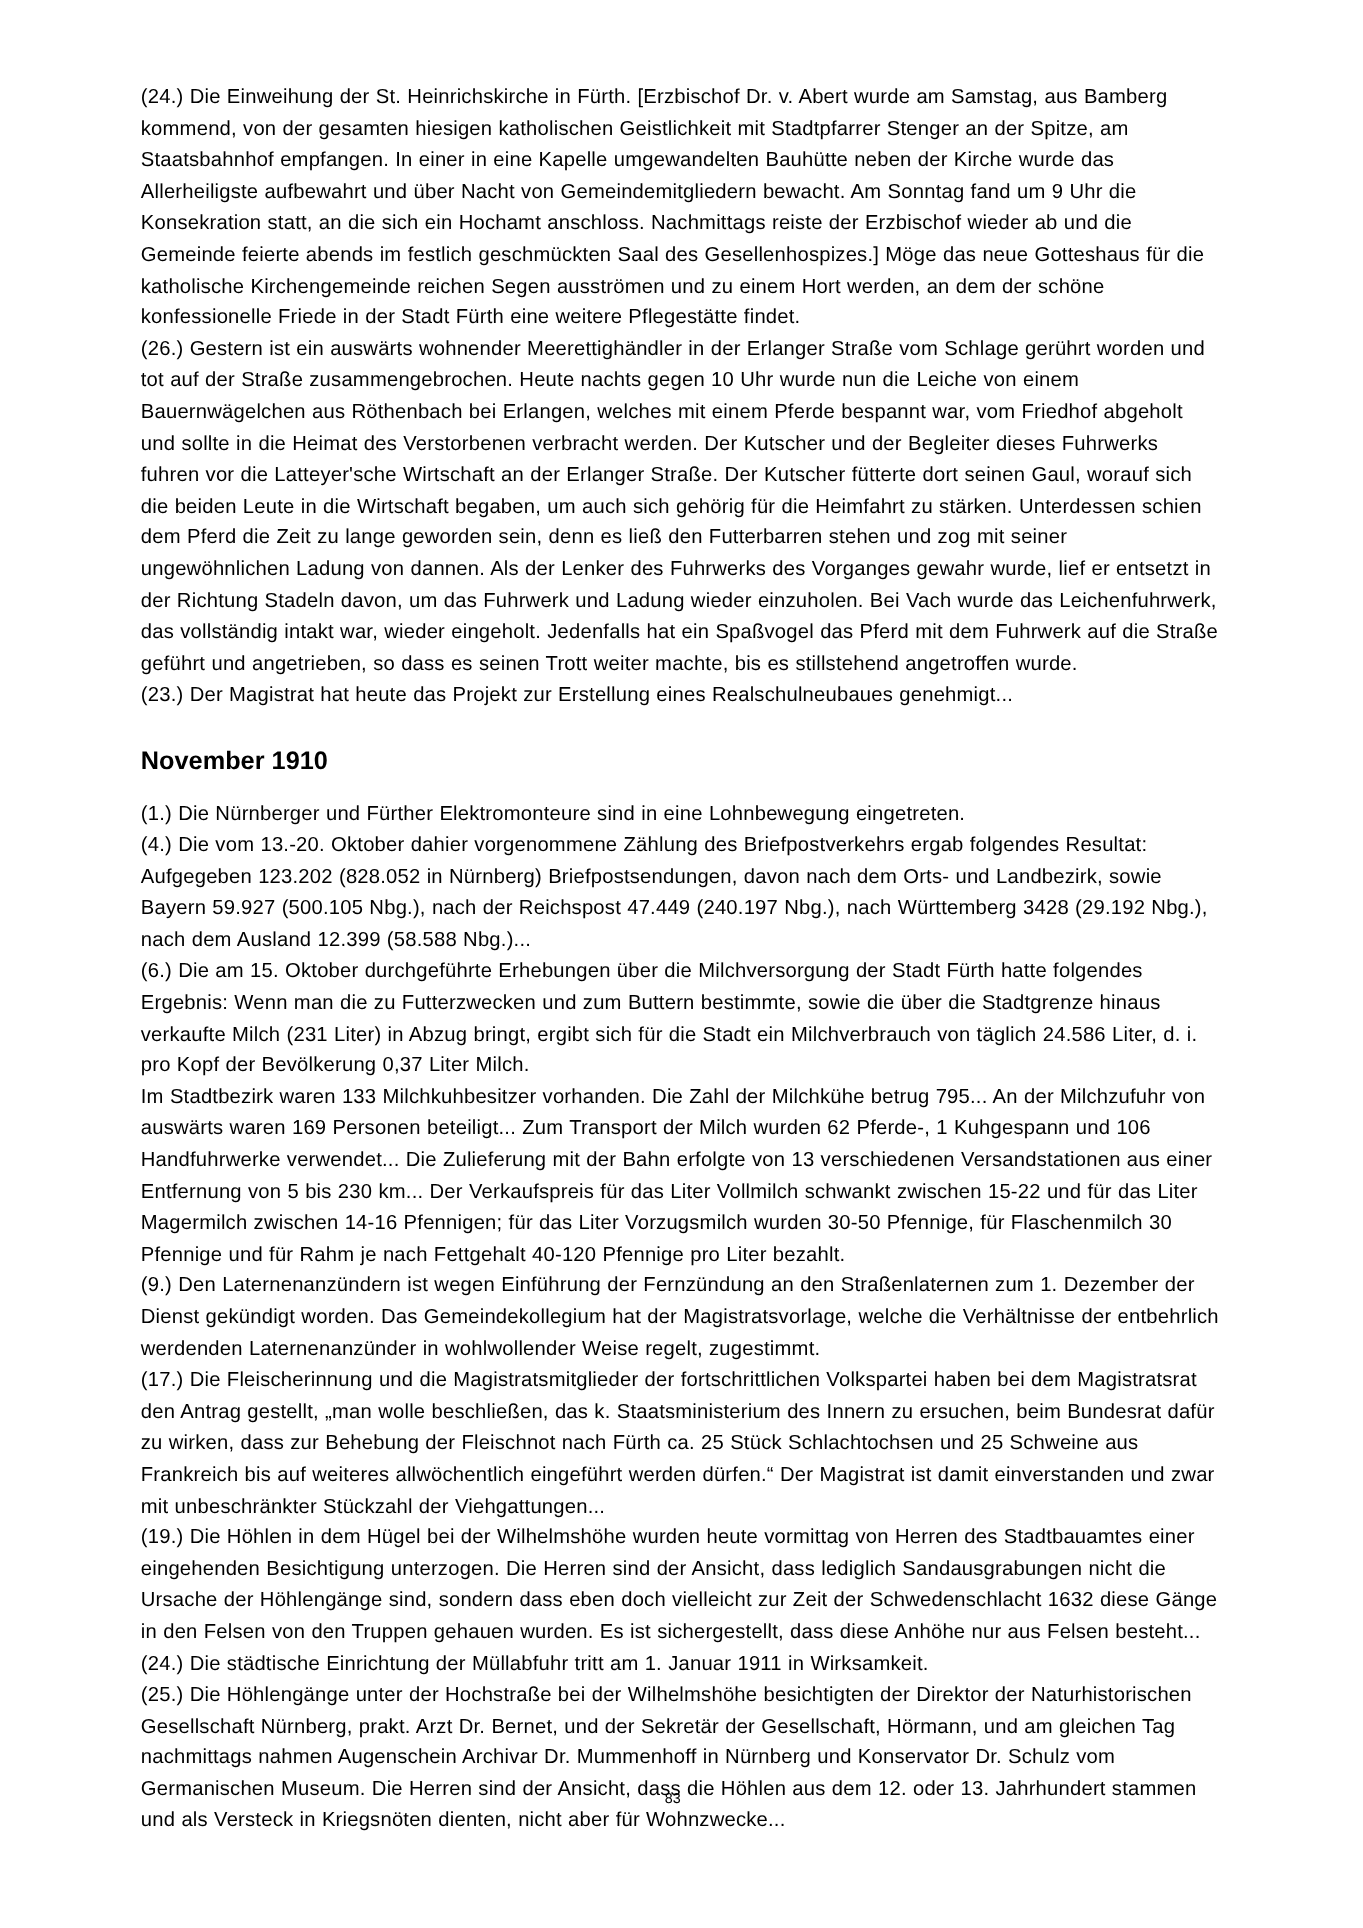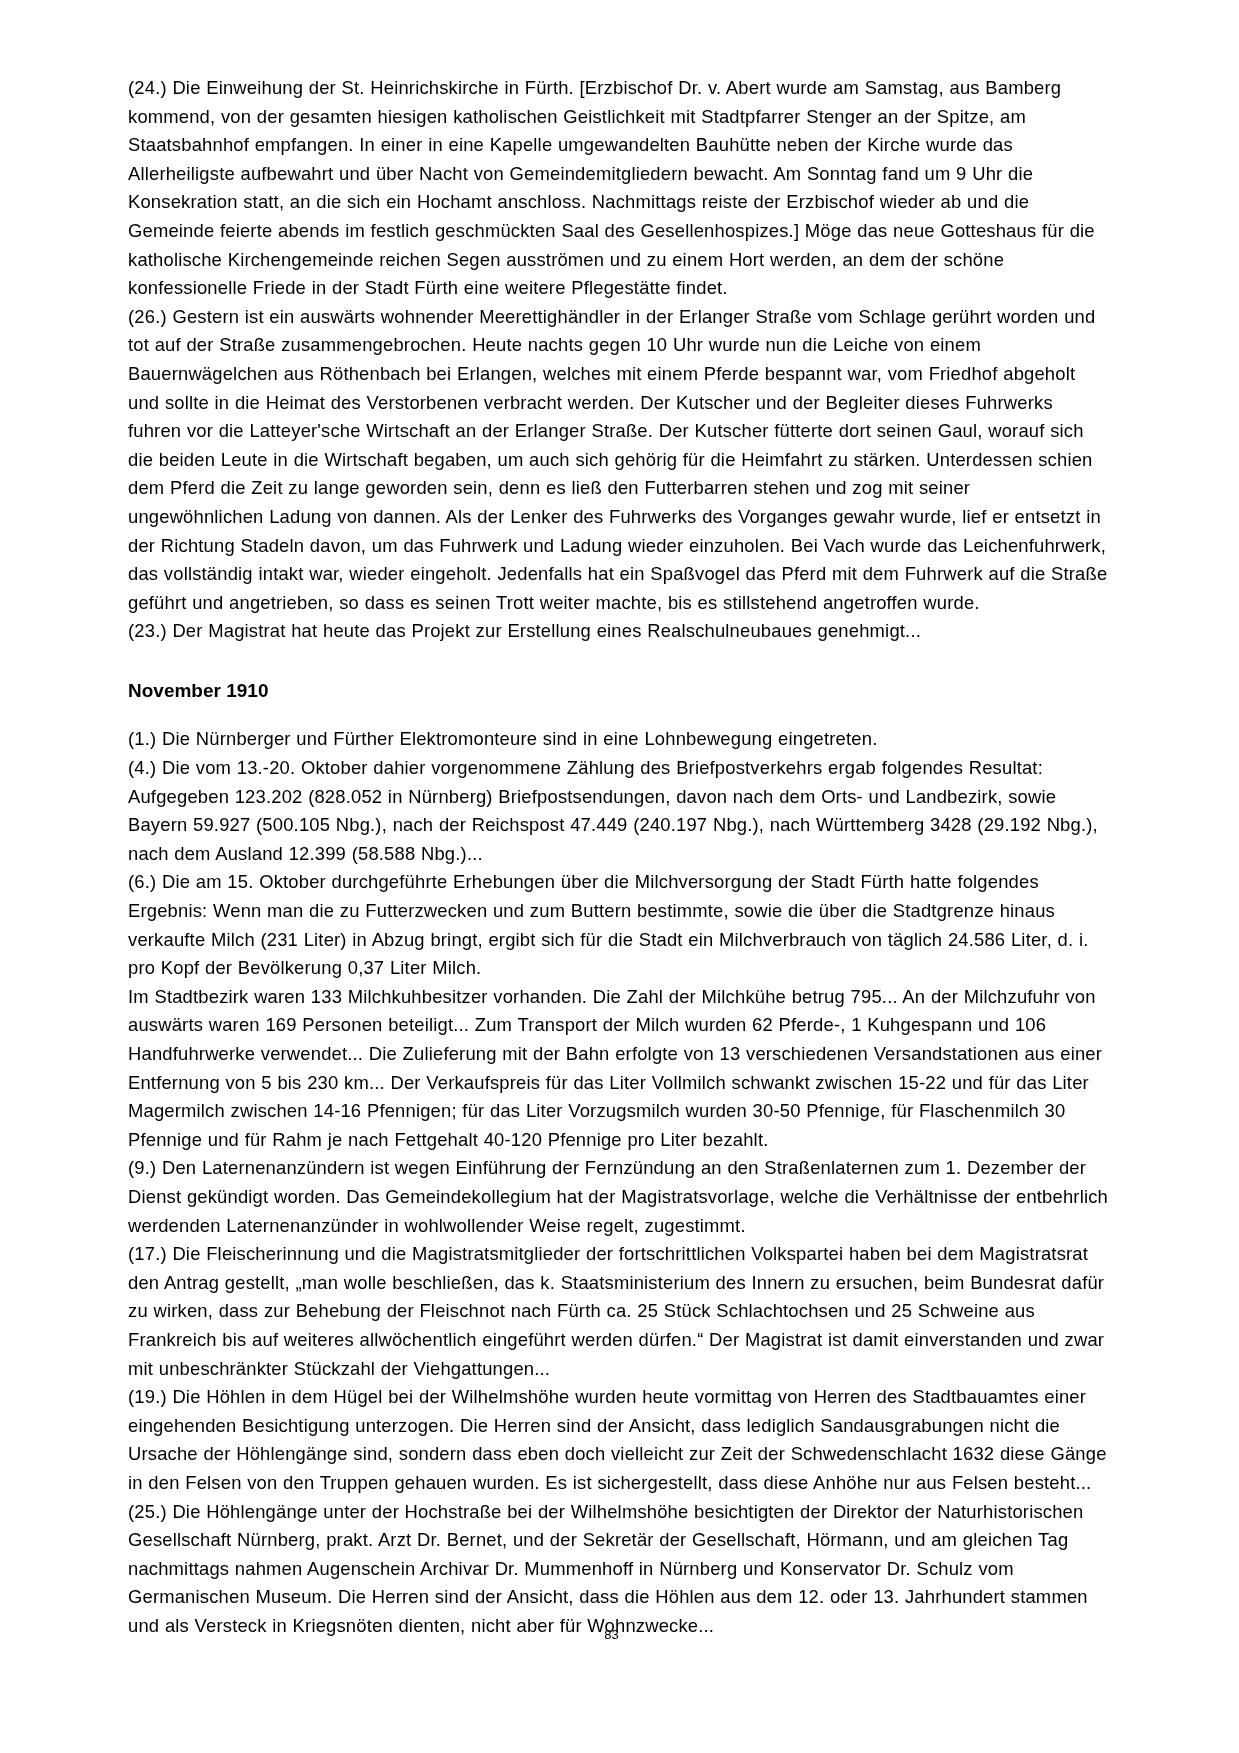--- a/index.html
+++ b/index.html
@@ -29,21 +29,21 @@
   p.para {
     margin: 0;
     font-size: 18.4px;
     line-height: 28.6px;
     text-align: left;
     letter-spacing: 0.01em;
     word-spacing: 0.02em;
   }
   .section-heading {
     margin: 0;
-    font-size: 19px;
+    font-size: 23px;
     line-height: 28.6px;
     font-weight: bold;
     padding-top: 31px;
     padding-bottom: 20px;
   }
   .page-number {
     position: absolute;
     left: 0;
     right: 16px;
     top: 1623px;
@@ -64,18 +64,19 @@
 
     <h2 class="section-heading">November 1910</h2>
 
     <p class="para">(1.) Die Nürnberger und Fürther Elektromonteure sind in eine Lohnbewegung eingetreten.</p>
     <p class="para">(4.) Die vom 13.-20. Oktober dahier vorgenommene Zählung des Briefpostverkehrs ergab folgendes Resultat: Aufgegeben 123.202 (828.052 in Nürnberg) Briefpostsendungen, davon nach dem Orts- und Landbezirk, sowie Bayern 59.927 (500.105 Nbg.), nach der Reichspost 47.449 (240.197 Nbg.), nach Württemberg 3428 (29.192 Nbg.), nach dem Ausland 12.399 (58.588 Nbg.)...</p>
     <p class="para">(6.) Die am 15. Oktober durchgeführte Erhebungen über die Milchversorgung der Stadt Fürth hatte folgendes Ergebnis: Wenn man die zu Futterzwecken und zum Buttern bestimmte, sowie die über die Stadtgrenze hinaus verkaufte Milch (231 Liter) in Abzug bringt, ergibt sich für die Stadt ein Milchverbrauch von täglich 24.586 Liter, d. i. pro Kopf der Bevölkerung 0,37 Liter Milch.</p>
     <p class="para">Im Stadtbezirk waren 133 Milchkuhbesitzer vorhanden. Die Zahl der Milchkühe betrug 795... An der Milchzufuhr von auswärts waren 169 Personen beteiligt... Zum Transport der Milch wurden 62 Pferde-, 1 Kuhgespann und 106 Handfuhrwerke verwendet... Die Zulieferung mit der Bahn erfolgte von 13 verschiedenen Versandstationen aus einer Entfernung von 5 bis 230 km... Der Verkaufspreis für das Liter Vollmilch schwankt zwischen 15-22 und für das Liter Magermilch zwischen 14-16 Pfennigen; für das Liter Vorzugsmilch wurden 30-50 Pfennige, für Flaschenmilch 30 Pfennige und für Rahm je nach Fettgehalt 40-120 Pfennige pro Liter bezahlt.</p>
     <p class="para">(9.) Den Laternenanzündern ist wegen Einführung der Fernzündung an den Straßenlaternen zum 1. Dezember der Dienst gekündigt worden. Das Gemeindekollegium hat der Magistratsvorlage, welche die Verhältnisse der entbehrlich werdenden Laternenanzünder in wohlwollender Weise regelt, zugestimmt.</p>
     <p class="para">(17.) Die Fleischerinnung und die Magistratsmitglieder der fortschrittlichen Volkspartei haben bei dem Magistratsrat den Antrag gestellt, „man wolle beschließen, das k. Staatsministerium des Innern zu ersuchen, beim Bundesrat dafür zu wirken, dass zur Behebung der Fleischnot nach Fürth ca. 25 Stück Schlachtochsen und 25 Schweine aus Frankreich bis auf weiteres allwöchentlich eingeführt werden dürfen.“ Der Magistrat ist damit einverstanden und zwar mit unbeschränkter Stückzahl der Viehgattungen...</p>
     <p class="para">(19.) Die Höhlen in dem Hügel bei der Wilhelmshöhe wurden heute vormittag von Herren des Stadtbauamtes einer eingehenden Besichtigung unterzogen. Die Herren sind der Ansicht, dass lediglich Sandausgrabungen nicht die Ursache der Höhlengänge sind, sondern dass eben doch vielleicht zur Zeit der Schwedenschlacht 1632 diese Gänge in den Felsen von den Truppen gehauen wurden. Es ist sichergestellt, dass diese Anhöhe nur aus Felsen besteht...</p>
+    <p class="para">(24.) Die städtische Einrichtung der Müllabfuhr tritt am 1. Januar 1911 in Wirksamkeit.</p>
     <p class="para">(25.) Die Höhlengänge unter der Hochstraße bei der Wilhelmshöhe besichtigten der Direktor der Naturhistorischen Gesellschaft Nürnberg, prakt. Arzt Dr. Bernet, und der Sekretär der Gesellschaft, Hörmann, und am gleichen Tag nachmittags nahmen Augenschein Archivar Dr. Mummenhoff in Nürnberg und Konservator Dr. Schulz vom Germanischen Museum. Die Herren sind der Ansicht, dass die Höhlen aus dem 12. oder 13. Jahrhundert stammen und als Versteck in Kriegsnöten dienten, nicht aber für Wohnzwecke...</p>
 
   </div>
 
   <div class="page-number">83</div>
 </div>
 
 </body></html>

